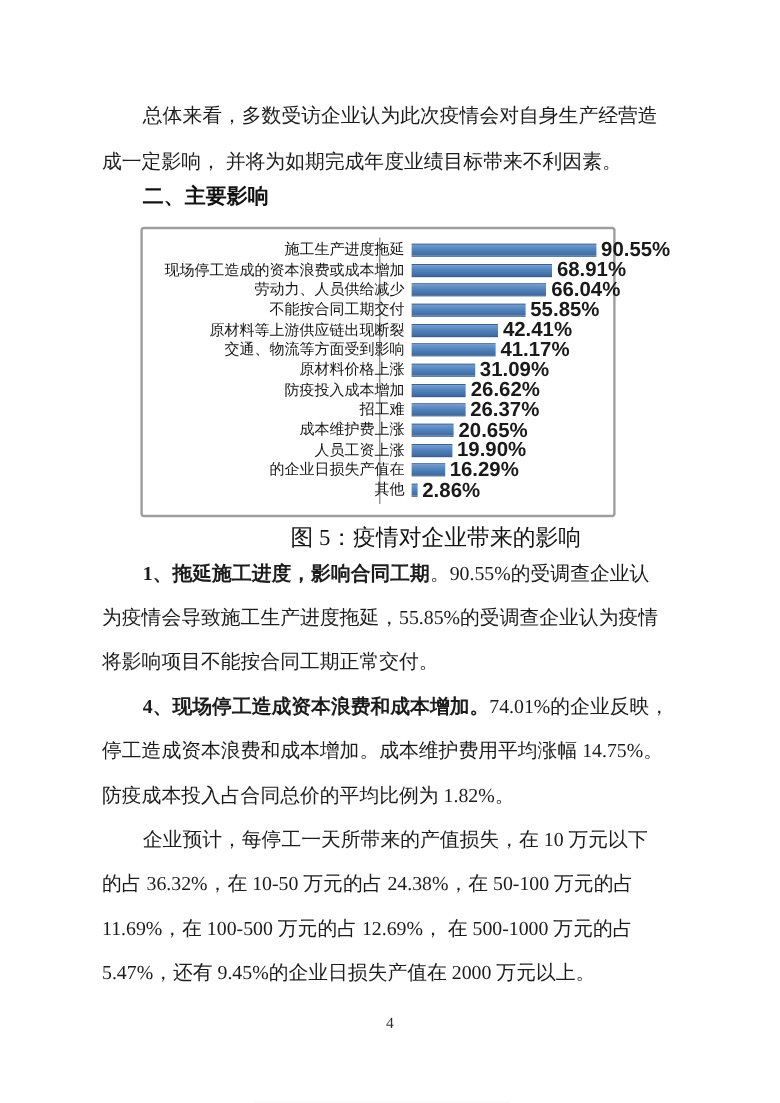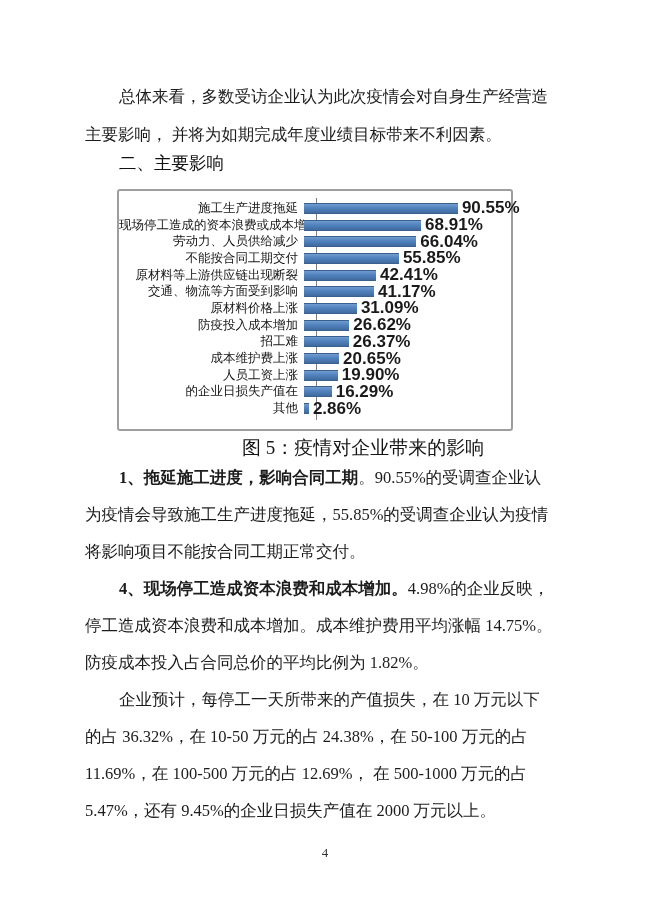--- a/index.html
+++ b/index.html
@@ -13,39 +13,39 @@
   .intro {
     position:absolute; left:85px; top:78px; width:495px;
     font-size:16.5px; line-height:38px;
   }
   .tline { white-space:nowrap; }
   .tline.indent { padding-left:34px; }
   .tline b, .tline .bold { font-weight:700; }
   .heading {
     position:absolute; left:119px; top:151px;
     font-family:"Liberation Sans","DejaVu Sans",sans-serif;
-    font-weight:400; font-size:17.5px; color:#111;
+    font-weight:700; font-size:17.5px; color:#111;
   }
   
   .chart {
     position:absolute; left:117px; top:189px; width:396px; height:242px;
     box-sizing:border-box; border:2px solid #9e9e9e; border-radius:3px;
     background:#ffffff;
   }
   .axis-line {
     position:absolute; left:197px; top:7px; bottom:9px; width:1px;
     background:#7f7f7f;
   }
   .chart-rows {
     position:absolute; left:0; top:9px; bottom:12px; right:1px;
     display:flex; flex-direction:column;
   }
   .crow { flex:1; display:flex; align-items:center; min-height:0; }
   .cat {
-    flex:none; width:185px; padding-right:6px; box-sizing:border-box;
+    flex:none; width:224px; padding-right:6px; box-sizing:border-box;
     text-align:right; font-size:12.5px; white-space:nowrap;
     color:#151515; overflow:hidden;
   }
   .bar-area { flex:1; display:flex; align-items:center; position:relative; height:100%; }
   .bar {
     flex:none; height:9px;
     background:linear-gradient(180deg,#719bce 0%,#4f81bd 48%,#416a9c 100%);
     border-top:1px solid #38618f; border-bottom:1px solid #38618f;
   }
   .val {
@@ -66,21 +66,21 @@
     text-align:center; font-size:13px; color:#333;
   }
 </style>
 </head>
 <body>
 
 <div class="page">
 
   <div class="intro" id="intro-block">
       <div class="tline indent"><span class="">总体来看，多数受访企业认为此次疫情会对自身生产经营造</span></div>
-      <div class="tline"><span class="">主要影响， 并将为如期完成年度业绩目标带来不利因素。</span></div>
+      <div class="tline"><span class="">成一定影响， 并将为如期完成年度业绩目标带来不利因素。</span></div>
     </div>
 
   <div class="heading">二、主要影响</div>
 
   <div class="chart">
     <div class="axis-line"></div>
     <div class="chart-rows" id="chart-rows">
         <div class="crow">
           <div class="cat">施工生产进度拖延</div>
           <div class="bar-area">
@@ -174,21 +174,21 @@
         </div>
       </div>
   </div>
 
   <div class="caption">图 5：疫情对企业带来的影响</div>
 
   <div class="body-text" id="body-block">
       <div class="tline indent"><span class="bold">1、拖延施工进度，影响合同工期</span><span class="">。90.55%的受调查企业认</span></div>
       <div class="tline"><span class="">为疫情会导致施工生产进度拖延，55.85%的受调查企业认为疫情</span></div>
       <div class="tline"><span class="">将影响项目不能按合同工期正常交付。</span></div>
-      <div class="tline indent"><span class="bold">4、现场停工造成资本浪费和成本增加。</span><span class="">4.98%的企业反映，</span></div>
+      <div class="tline indent"><span class="bold">4、现场停工造成资本浪费和成本增加。</span><span class="">74.01%的企业反映，</span></div>
       <div class="tline"><span class="">停工造成资本浪费和成本增加。成本维护费用平均涨幅 14.75%。</span></div>
       <div class="tline"><span class="">防疫成本投入占合同总价的平均比例为 1.82%。</span></div>
       <div class="tline indent"><span class="">企业预计，每停工一天所带来的产值损失，在 10 万元以下</span></div>
       <div class="tline"><span class="">的占 36.32%，在 10-50 万元的占 24.38%，在 50-100 万元的占</span></div>
       <div class="tline"><span class="">11.69%，在 100-500 万元的占 12.69%， 在 500-1000 万元的占</span></div>
       <div class="tline"><span class="">5.47%，还有 9.45%的企业日损失产值在 2000 万元以上。</span></div>
     </div>
 
   <div class="page-number">4</div>
 

